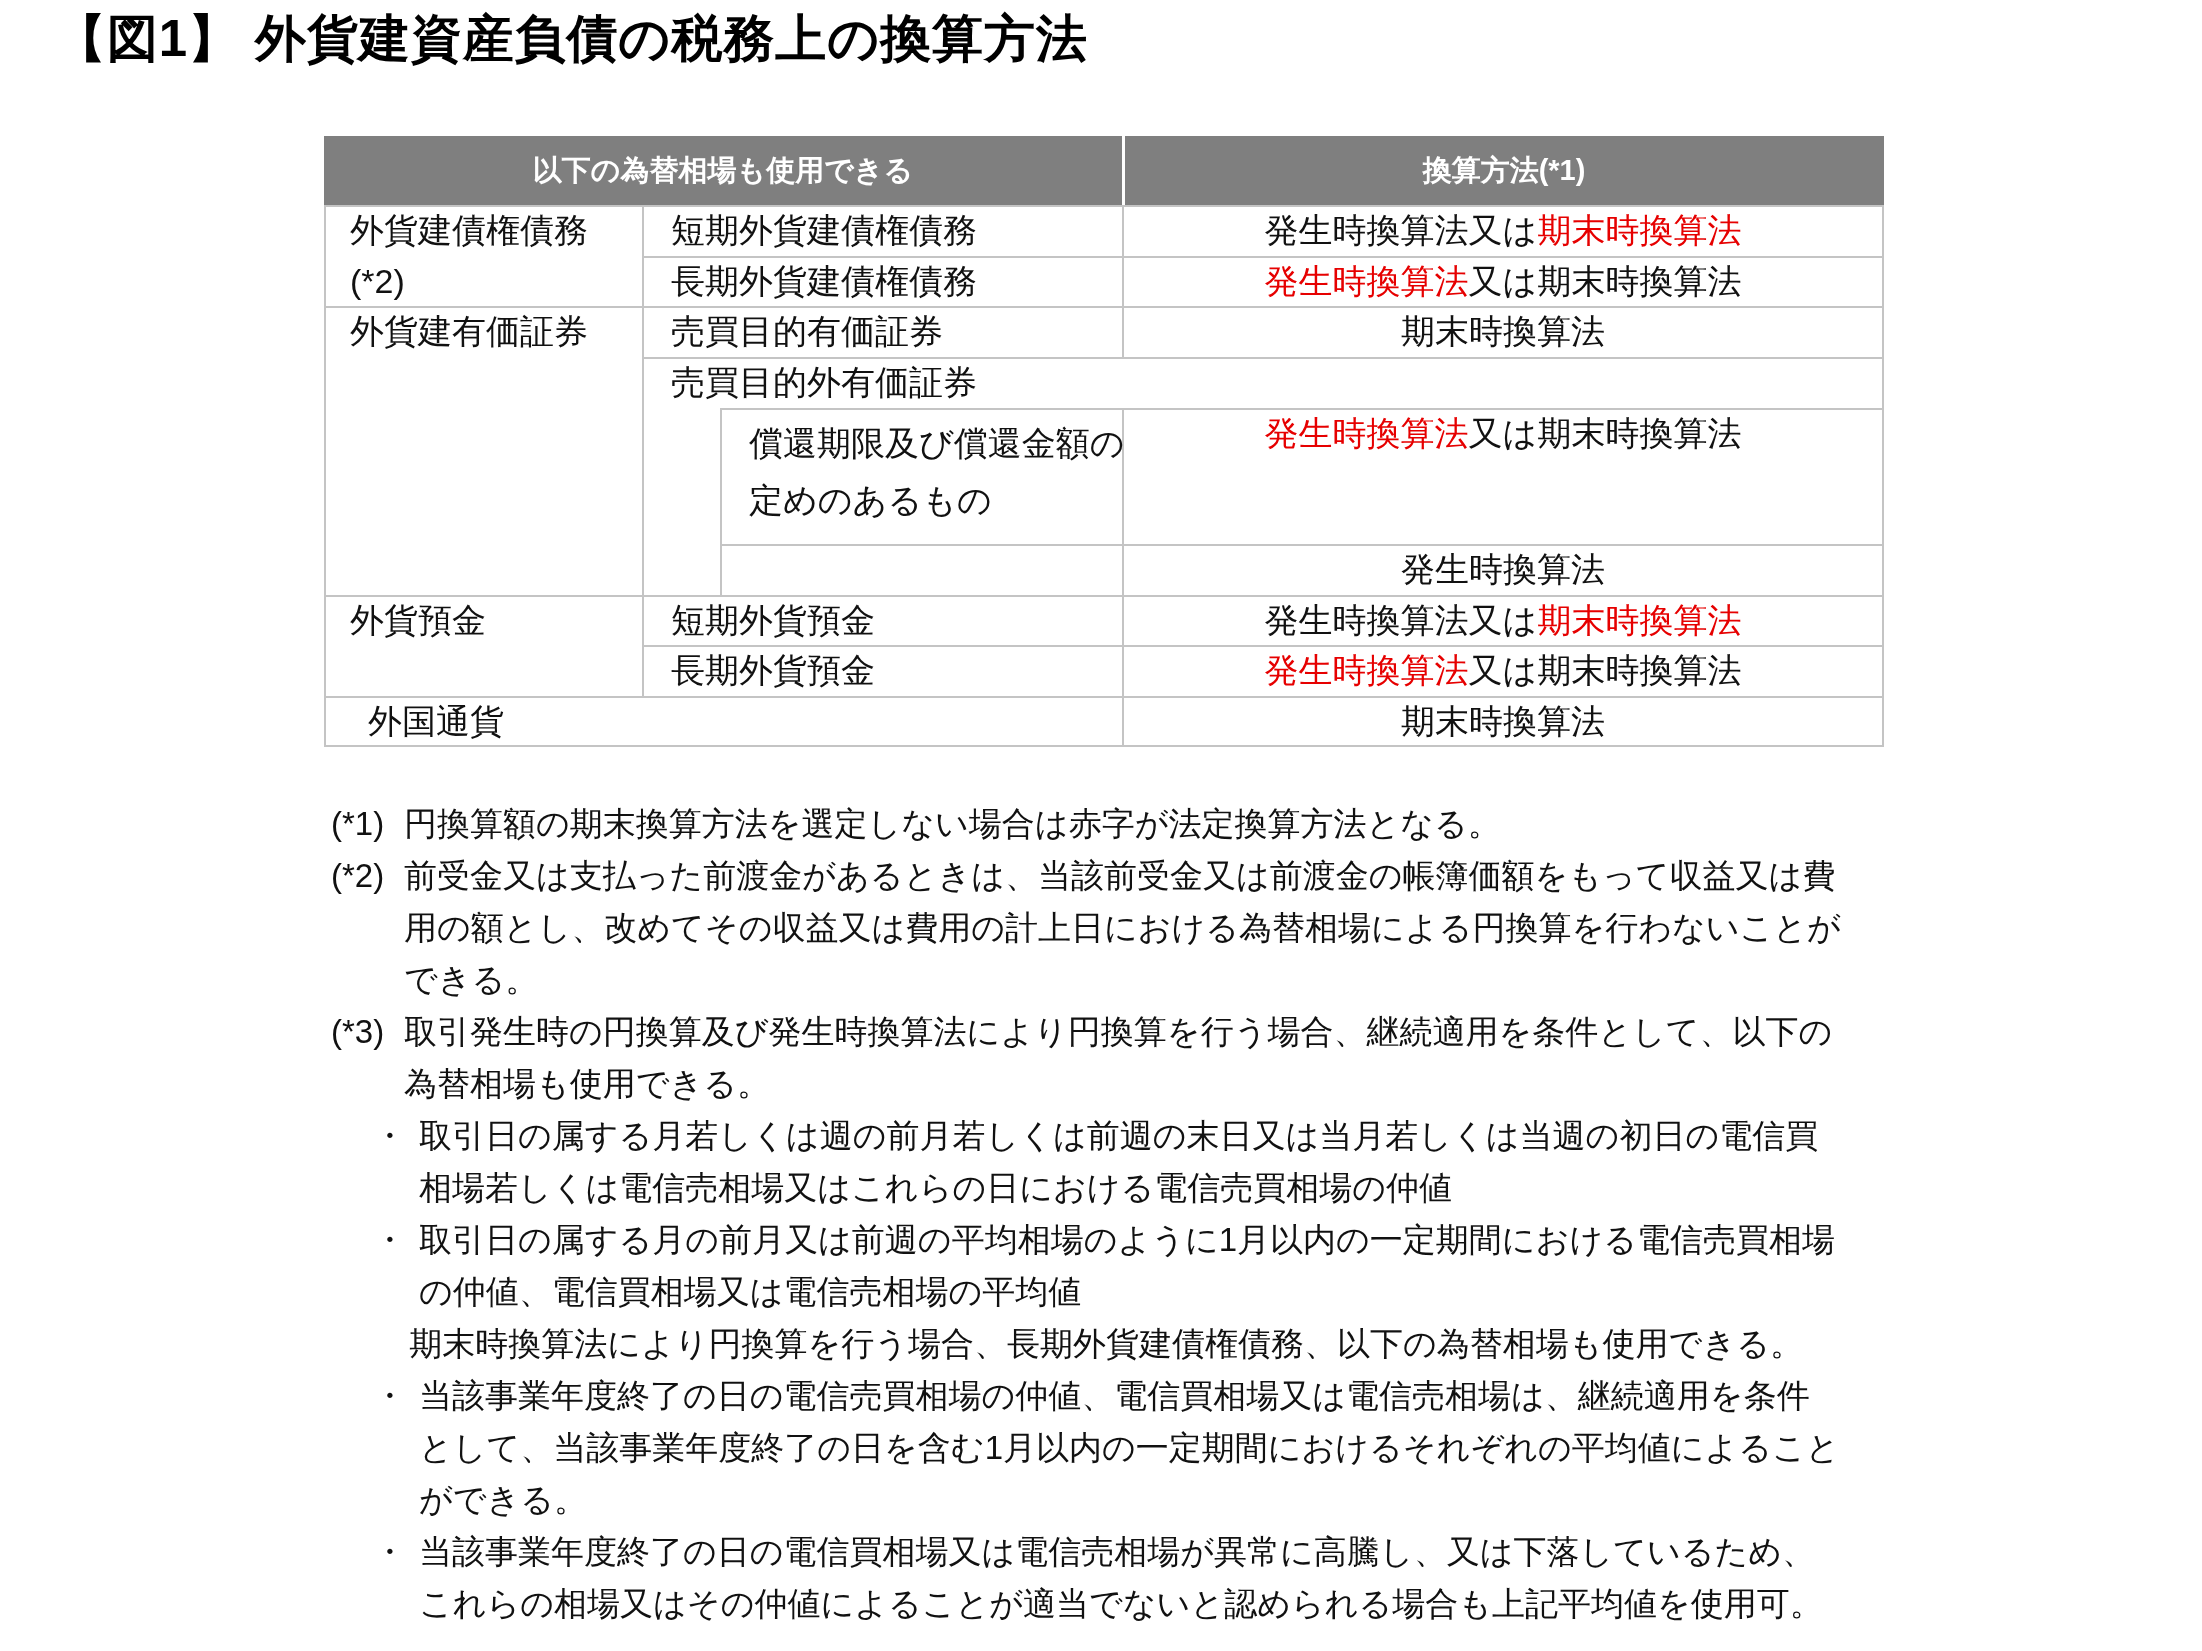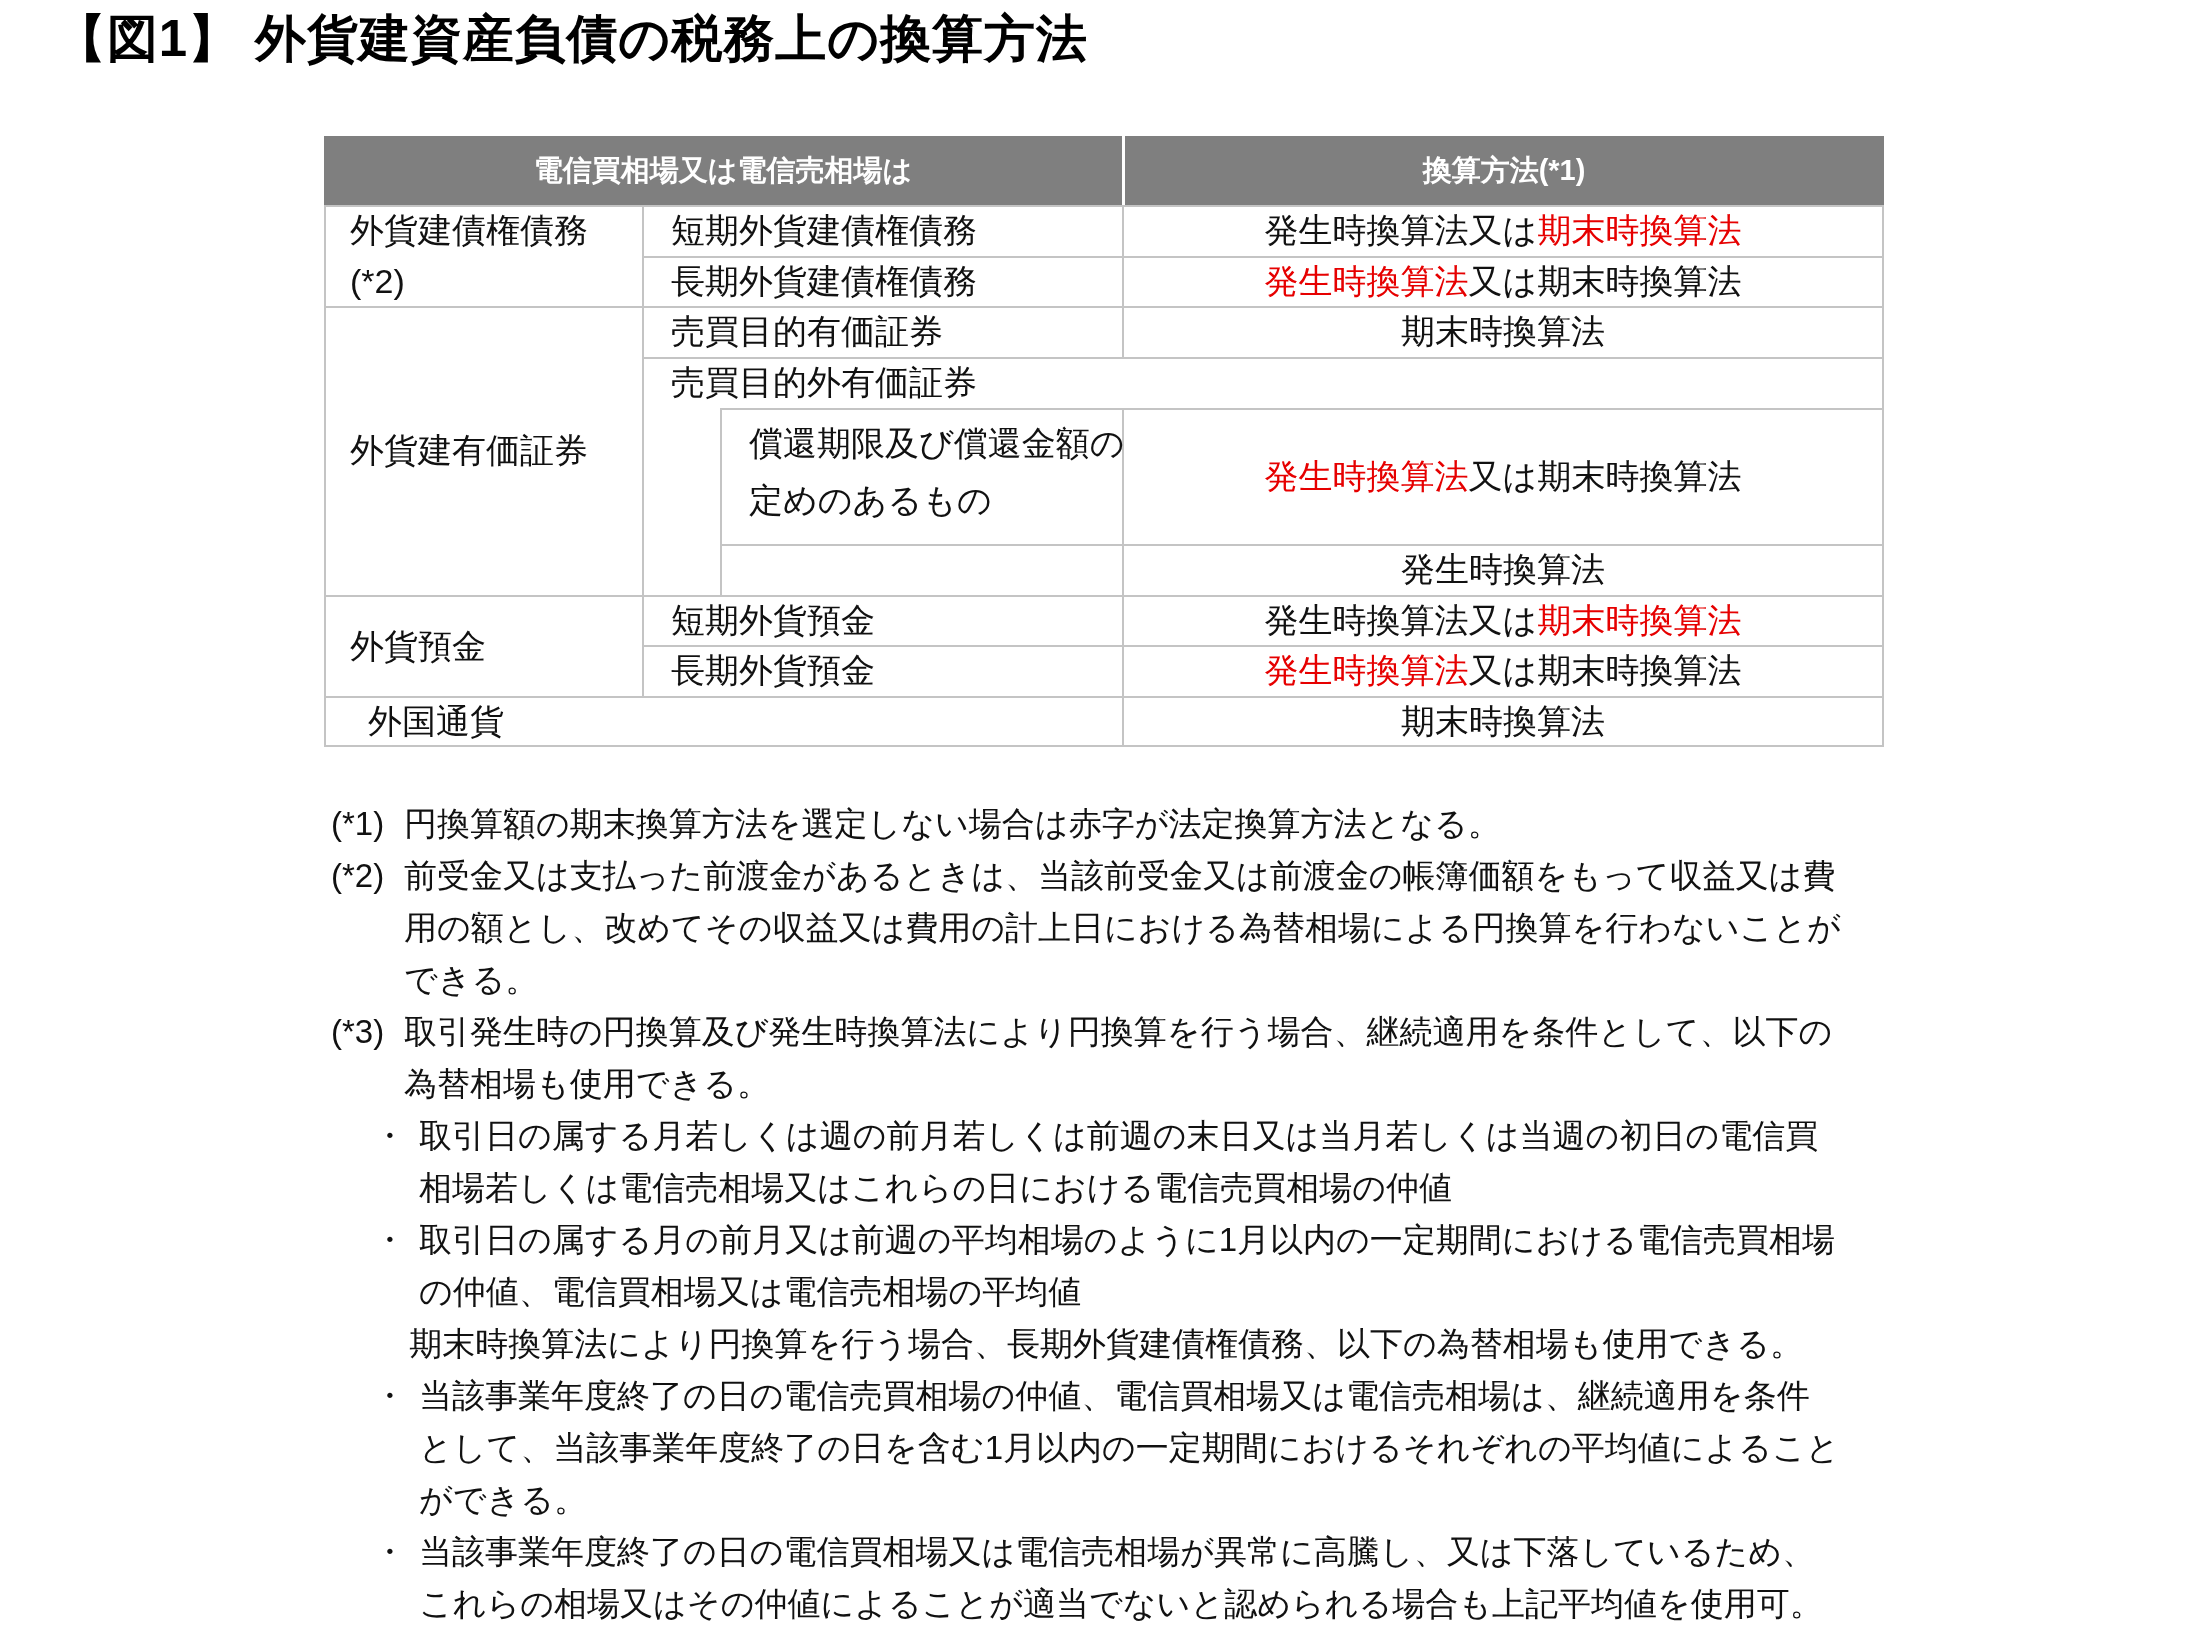--- a/index.html
+++ b/index.html
@@ -54,21 +54,21 @@
   .hdr-left{left:0; width:798px;}
   .hdr-right{left:800px; width:760px;}
   .hdr-div{
     position:absolute; top:0; left:798px;
     width:2.6px; height:69px; background:#ffffff;
   }
   .hl{position:absolute; height:1.7px; background:var(--border);}
   .vl{position:absolute; width:1.7px;  background:var(--border);}
   .cell{
     position:absolute;
-    display:flex; align-items:center;
+    display:flex; 
     line-height:51px;
     white-space:nowrap;
   }
   .cell.method{justify-content:center; text-align:center;}
   .cell.two-line{
     flex-direction:column; align-items:flex-start; justify-content:center;
   }
   .red{color:var(--red);}
   
   #fns{
@@ -89,21 +89,21 @@
 </head>
 <body>
 
 <div id="page">
 
   <h1 id="title">【図1】 外貨建資産負債の税務上の換算方法</h1>
 
   <div id="tbl">
 
     <div class="hdr">
-      <div class="hdr-cell hdr-left">電信買相場又は電信売相場は</div>
+      <div class="hdr-cell hdr-left">以下の為替相場も使用できる</div>
       <div class="hdr-div"></div>
       <div class="hdr-cell hdr-right">換算方法(*1)</div>
     </div>
 
     <div class="hl" style="left:0;top:69px;width:1560px;"></div>
     <div class="hl" style="left:318px;top:120px;width:1242px;"></div>
     <div class="hl" style="left:0;top:170px;width:1560px;"></div>
     <div class="hl" style="left:318px;top:221px;width:1242px;"></div>
     <div class="hl" style="left:396px;top:272px;width:1164px;"></div>
     <div class="hl" style="left:396px;top:408px;width:1164px;"></div>

